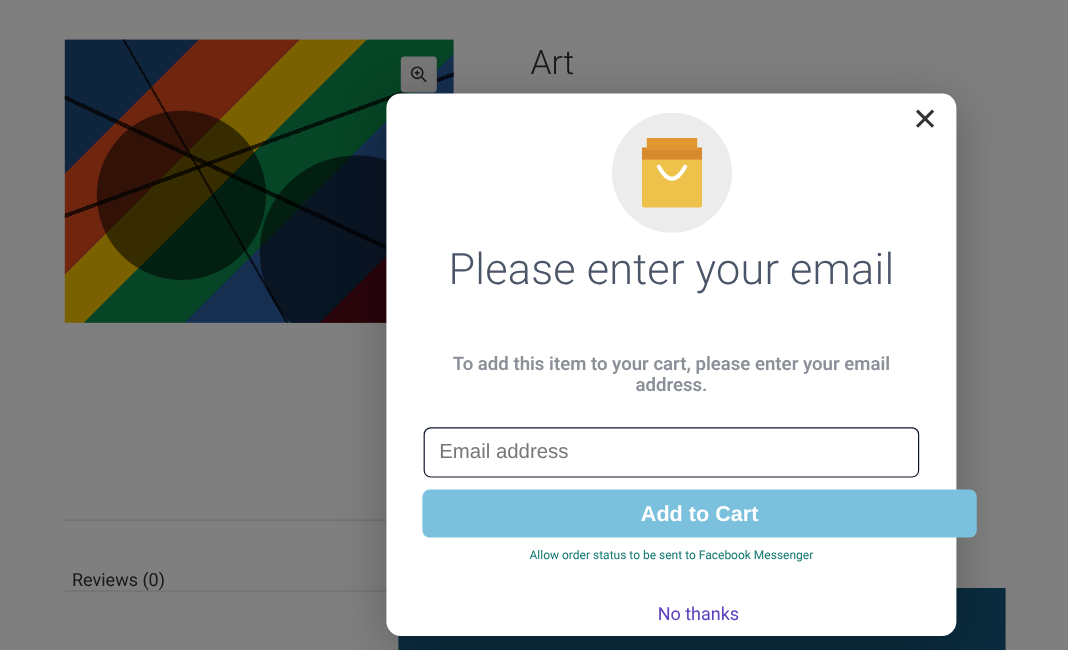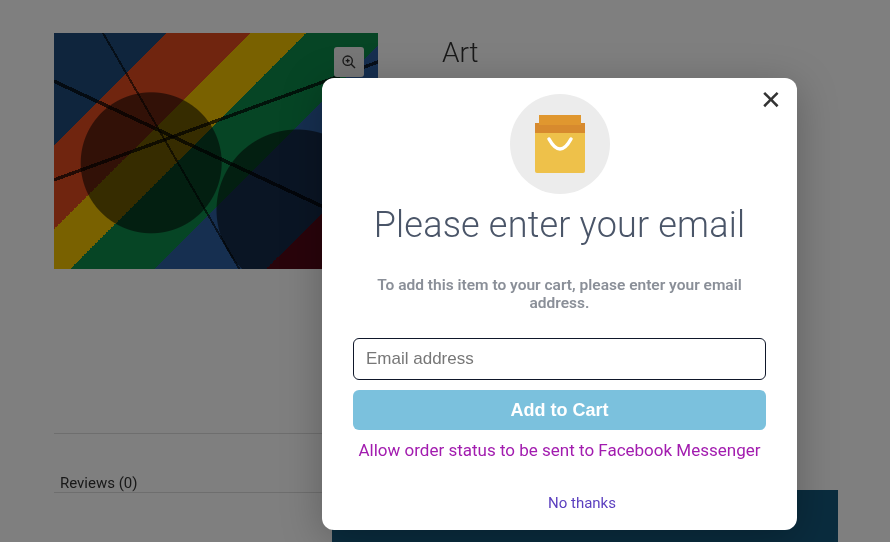--- a/index.html
+++ b/index.html
@@ -68,34 +68,34 @@
 
   .bag-circle {
     width: 100px; height: 100px; border-radius: 50%; background: #ececec;
     margin: 0 auto 10px; display:flex; align-items:center; justify-content:center;
   }
 
   .modal-heading {
     font-size: 36px; font-weight: 300; color: #4a5568; margin-top: 4px; letter-spacing:.2px;text-align:center;
   }
   .modal-sub {
-    margin-top: 30px; font-size: 15.5px; color: #8a8f98; font-weight: 600;
+    margin-top: 48px; font-size: 15.5px; color: #8a8f98; font-weight: 600;
   }
   .email-input {
     width: 413px; height: 42px; margin: 26px auto 0; display:block;
     border: 1px solid #0f172a; border-radius: 6px; padding: 0 12px; font-size: 17px; color:#555;
   }
   .email-input::placeholder { color: #777; }
   .add-btn {
-    width: 413px; height: 40px; margin: 10px auto 0; display:block;
+    width: 462px; height: 40px; margin: 10px auto 0; display:block;
     background: #7bc1dd; color: #fff; border: none; border-radius: 6px;
     font-size: 18px; font-weight: 700; cursor: pointer;
   }
   .fb-text {
-    margin-top: 10px; font-size: 17px; color: #a21caf;
+    margin-top: 10px; font-size: 10px; color: #0f766e;
   }
   .no-thanks {
     margin-top: 34px; font-size: 15px; color: #5b3fbf; cursor: pointer; display:inline-block;margin-left:45px;
   }
 
   
   .right-sliver {
     position:absolute; right:0; top:36px; width:8px; height:460px;
   }
 </style>

